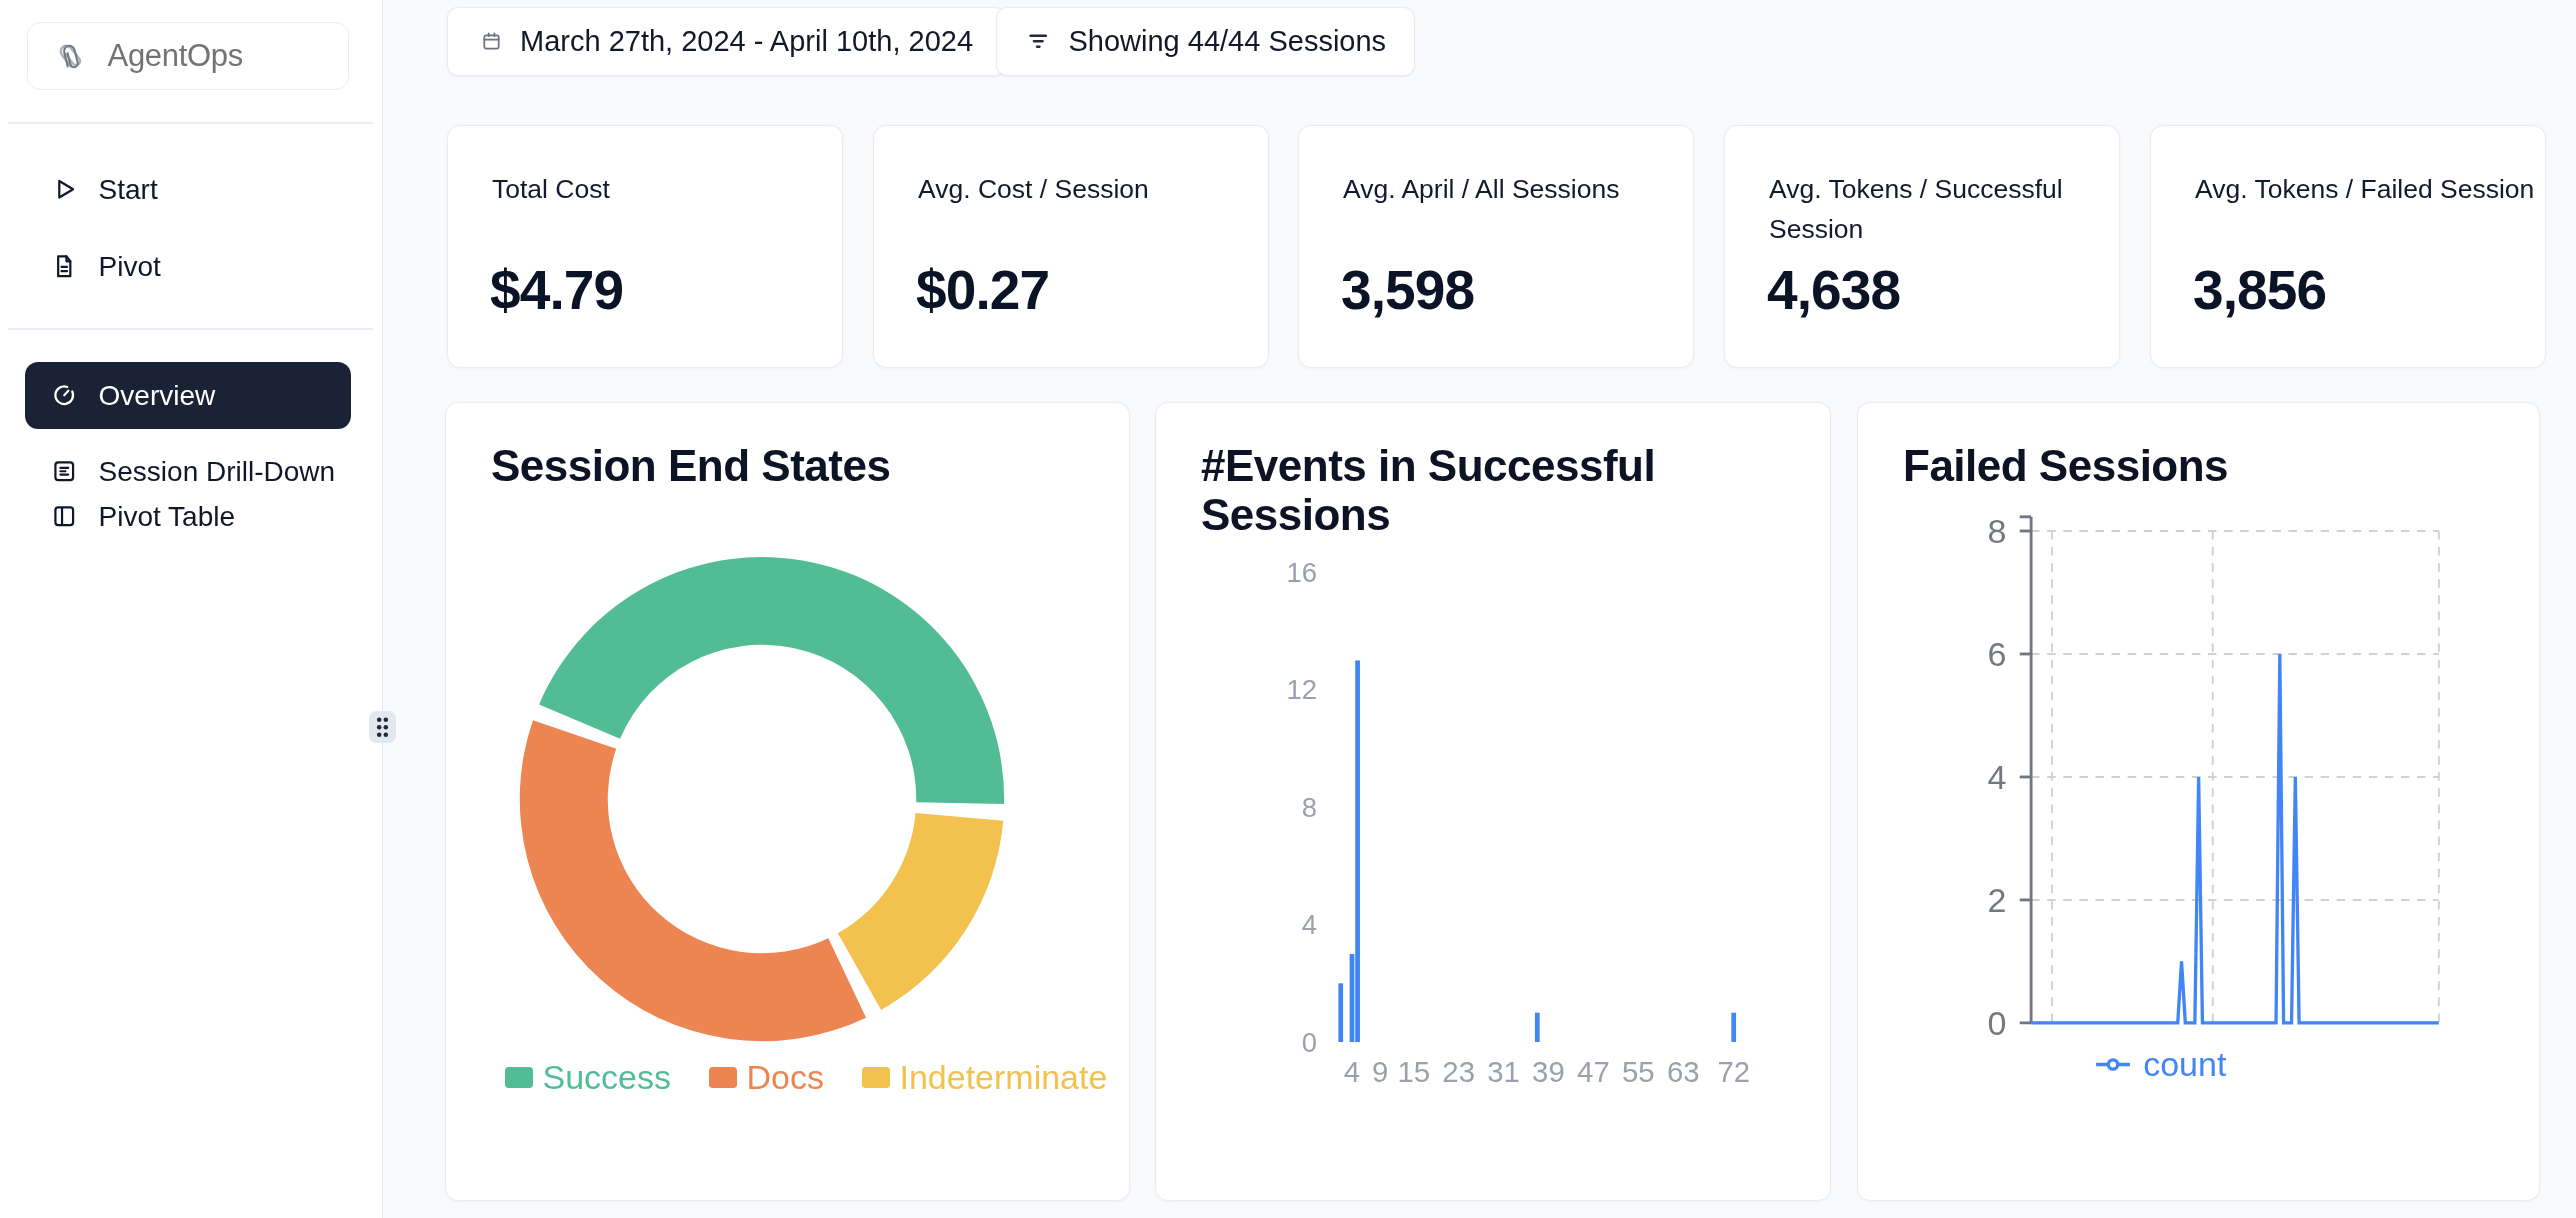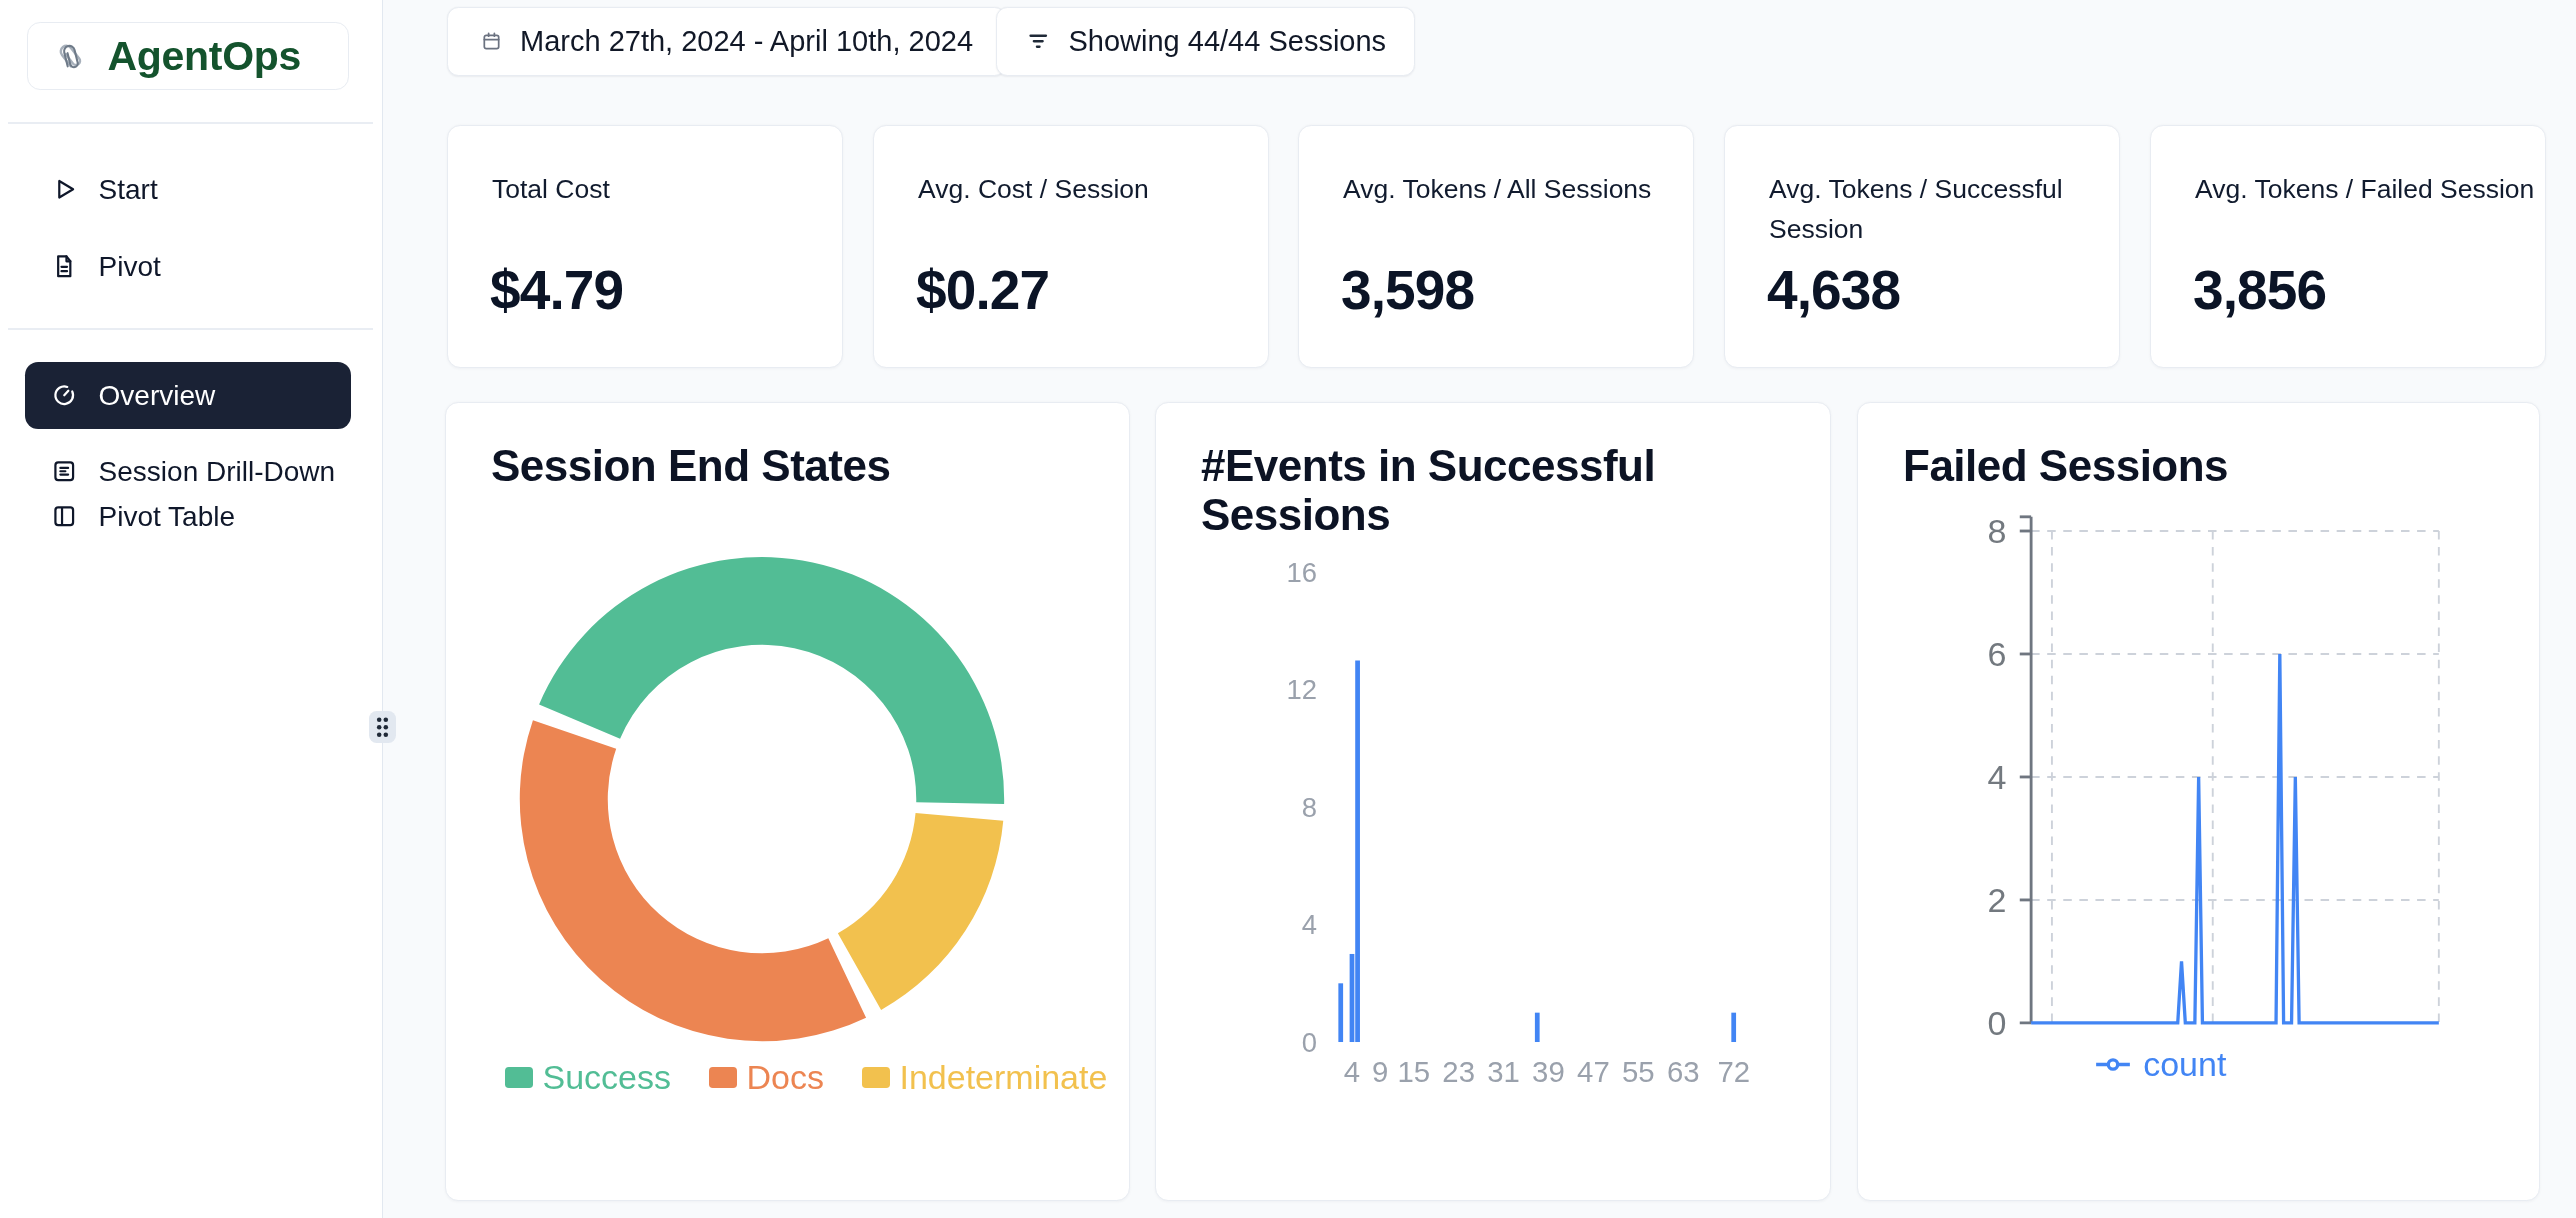--- a/index.html
+++ b/index.html
@@ -7,21 +7,21 @@
     width:2576px;height:1219px;position:relative;overflow:hidden;
     background:#f8fafc;color:#0c1324;
     font-family:"Liberation Sans", sans-serif;
   }
   
   .sidebar{position:absolute;left:0;top:0;bottom:0;width:383px;background:#ffffff;
     border-right:1.9px solid #e2e8f0;box-sizing:border-box;z-index:2}
   .logo-box{position:absolute;left:26.5px;top:22px;width:322px;height:68px;background:#fff;
     border:1.9px solid #e8ecf2;border-radius:13.2px;display:flex;align-items:center;gap:19px;
     padding-left:23px;box-sizing:border-box;cursor:pointer}
-  .logo-text{font-size:41px;font-weight:700;letter-spacing:-0.3px;color:#14532d}
+  .logo-text{font-size:31px;font-weight:400;letter-spacing:-0.3px;color:#737373}
   .divider{position:absolute;left:7.6px;right:9.5px;height:1.9px;background:#e9edf3}
   .d1{top:122px}.d2{top:328px}
   .nav-item{position:absolute;left:24.6px;width:326px;height:61px;border-radius:13.2px;
     display:flex;align-items:center;gap:21px;padding-left:26.5px;box-sizing:border-box;
     font-size:28px;font-weight:500;color:#0f172a;cursor:pointer}
   .nav-start{top:159px}.nav-docs{top:236px}
   .nav-overview{top:362px;height:67px;background:#1a2235;color:#ffffff}
   .nav-sdd{top:441px}.nav-pivot{top:486px}
   .nav-icon{width:26.5px;height:26.5px;flex:0 0 26.5px;display:block}
   
@@ -181,21 +181,21 @@
 
 <div class="stat-card s1">
   <div class="stat-label">Total Cost</div>
   <div class="stat-value">$4.79</div>
 </div>
 <div class="stat-card s2">
   <div class="stat-label">Avg. Cost / Session</div>
   <div class="stat-value">$0.27</div>
 </div>
 <div class="stat-card s3">
-  <div class="stat-label">Avg. Tokens / All Sessions</div>
+  <div class="stat-label">Avg. April / All Sessions</div>
   <div class="stat-value">3,598</div>
 </div>
 <div class="stat-card s4">
   <div class="stat-label">Avg. Tokens / Successful Session</div>
   <div class="stat-value">4,638</div>
 </div>
 <div class="stat-card s5">
   <div class="stat-label">Avg. Tokens / Failed Session</div>
   <div class="stat-value">3,856</div>
 </div>

